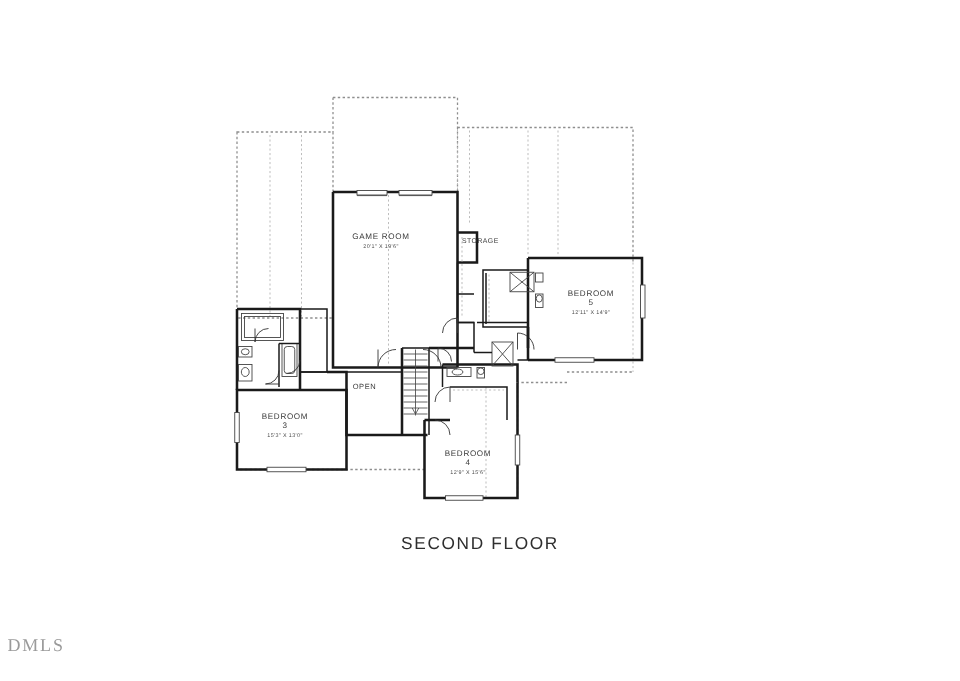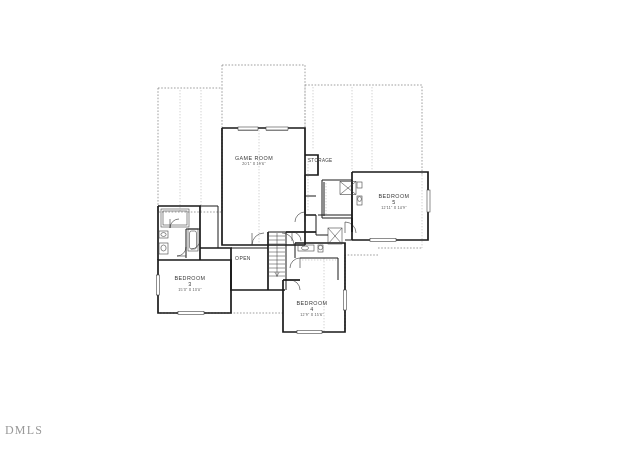--- a/index.html
+++ b/index.html
@@ -315,16 +315,17 @@
   <div class="room-label label-bed4">
     <span class="rname">BEDROOM</span>
     <span class="rnum">4</span>
     <span class="rdim">12'9" X 15'6"</span>
   </div>
 
   <div class="room-label label-open">
     <span class="rname">OPEN</span>
   </div>
 
+  <div id="floor-title">SECOND FLOOR</div>
 
   <div id="watermark">DMLS</div>
 
 </div>
 
 </body></html>

